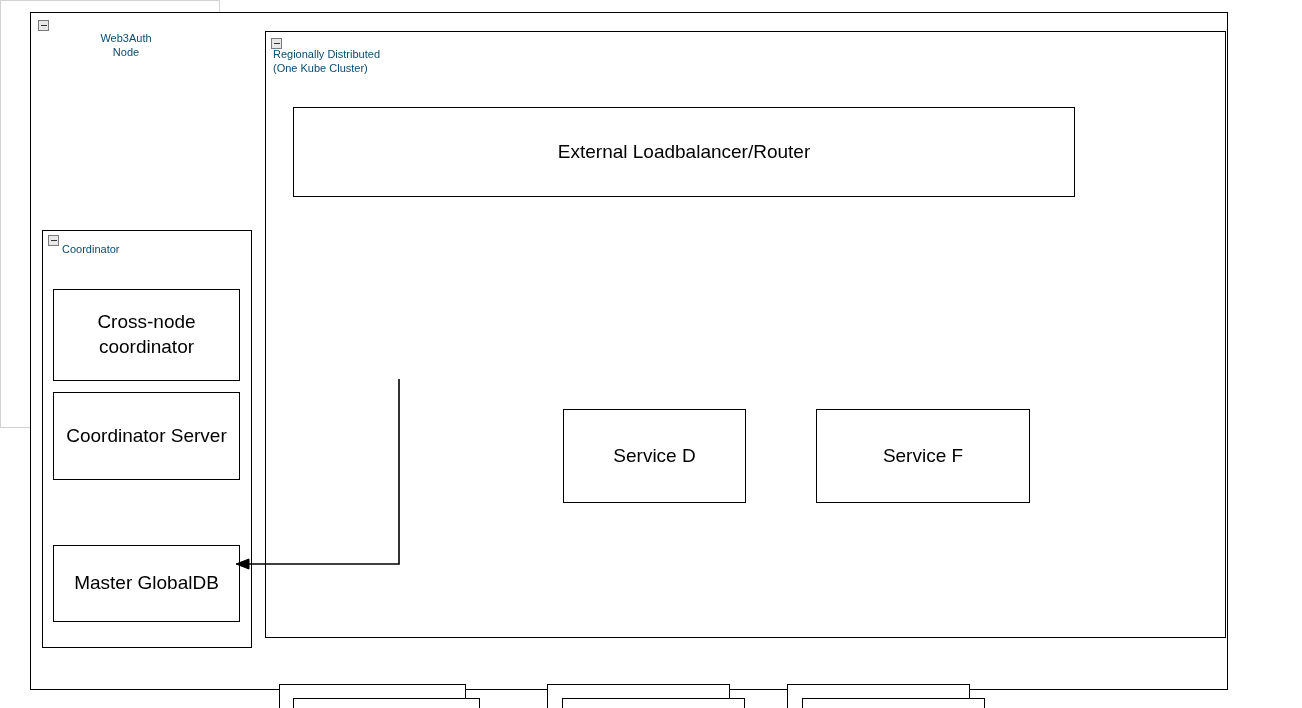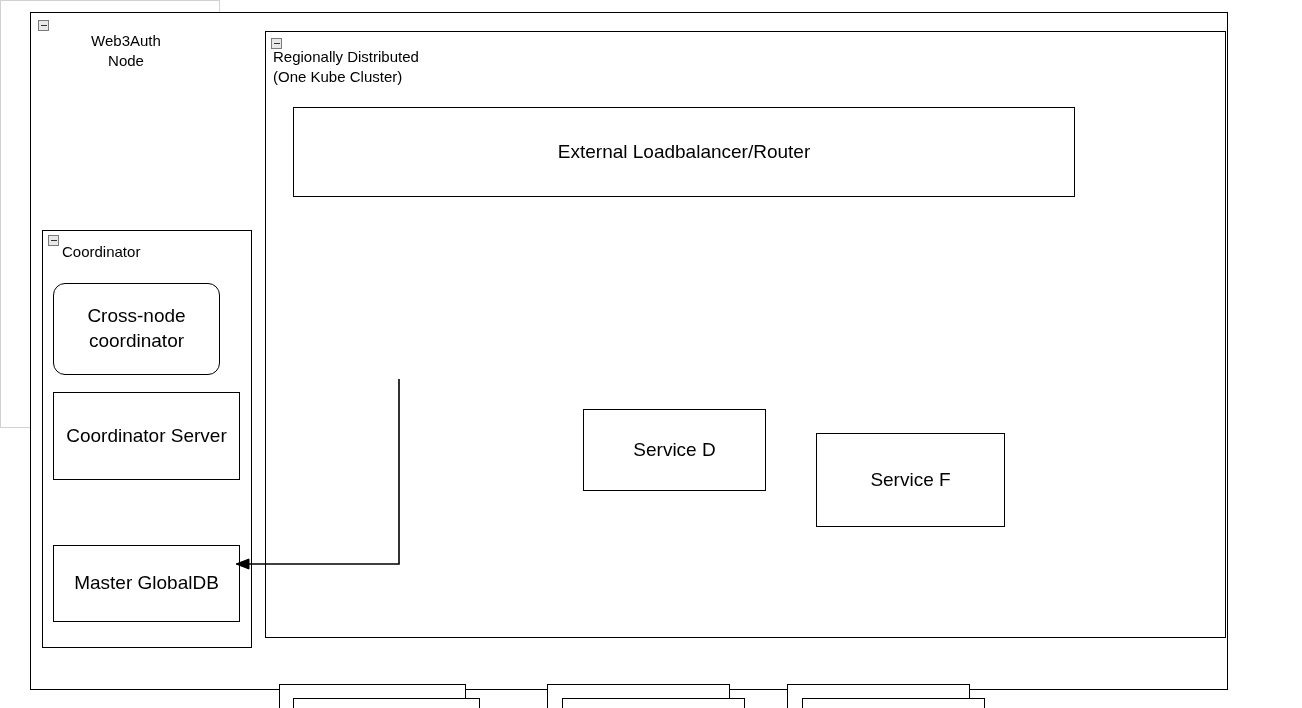--- a/index.html
+++ b/index.html
@@ -22,22 +22,22 @@
   
   .box {
     position: absolute;
     box-sizing: border-box;
     background: #ffffff;
     border: 1px solid #000000;
   }
   .label {
     position: absolute;
     box-sizing: border-box;
-    font-size: 15px;
-    color: #000000;
+    font-size: 11px;
+    color: #0c4a6e;
     line-height: 1.30;
     white-space: pre-line;
     text-align: center;
   }
   .center-label {
     display: flex;
     align-items: center;
     justify-content: center;
     text-align: center;
     width: 100%;
@@ -156,21 +156,21 @@
 
   <div class="box" style="left:293px; top:107px; width:782px; height:90px;">
     <div class="center-label">External Loadbalancer/Router</div>
   </div>
 
   <div id="coordinator-outer"></div>
   <div class="box" id="coordinator-inner"></div>
   <div class="collapse" style="left:48px; top:235px;"></div>
   <div class="label" id="coordinator-title">Coordinator</div>
 
-  <div class="box" style="left:53px; top:283px; width:167px; height:92px;border-radius:12px;">
+  <div class="box" style="left:53px; top:289px; width:187px; height:92px;">
     <div class="center-label">Cross-node
 coordinator</div>
   </div>
   <div class="box" style="left:53px; top:392px; width:187px; height:88px;">
     <div class="center-label">Coordinator Server</div>
   </div>
   <div class="box" style="left:53px; top:545px; width:187px; height:77px;">
     <div class="center-label">Master GlobalDB</div>
   </div>
 
@@ -185,25 +185,25 @@
     <div class="card" style="left:562px; top:270px; width:183px; height:92px;"></div>
 
   </div>
 
   <div class="stack">
     <div class="card" style="left:787px; top:256px; width:183px; height:92px;"></div>
     <div class="card" style="left:802px; top:270px; width:183px; height:92px;"></div>
 
   </div>
 
-  <div class="box" style="left:563px; top:409px; width:183px; height:82px;margin-left:20px;">
+  <div class="box" style="left:563px; top:409px; width:183px; height:94px;">
     <div class="center-label">Service D</div>
   </div>
 
-  <div class="box" style="left:816px; top:409px; width:189px; height:94px;margin-top:24px;">
+  <div class="box" style="left:816px; top:409px; width:214px; height:94px;">
     <div class="center-label">Service F</div>
   </div>
 
   <svg id="connector">
     <polyline points="399,379 399,564 246,564" fill="none" stroke="#000000" stroke-width="1.6"></polyline>
     <polygon points="236,564 249,559 249,569" fill="#000000" stroke="#000000" stroke-width="1"></polygon>
   </svg>
 
 </div>
 

